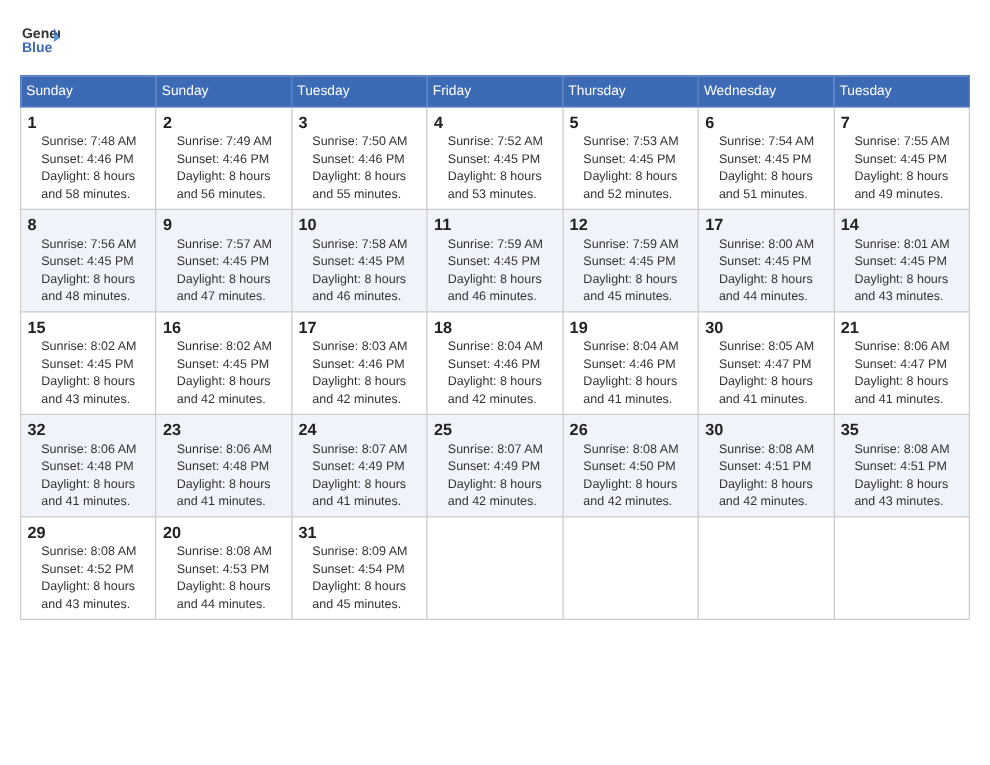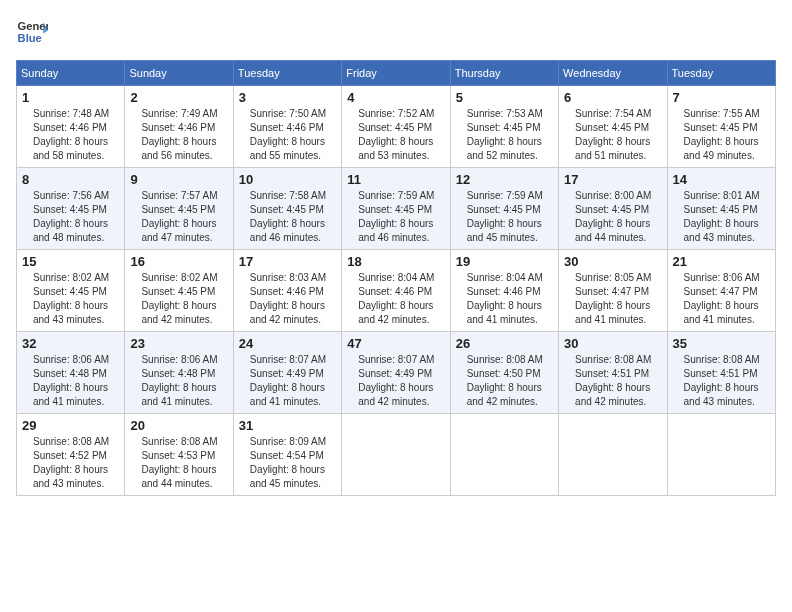--- a/index.html
+++ b/index.html
@@ -312,21 +312,21 @@
         </td>
         <td>
         <span class="day-number">24</span>
         <div class="day-info">
           Sunrise: 8:07 AM<br>
           Sunset: 4:49 PM<br>
           Daylight: 8 hours and 41 minutes.
         </div>
         </td>
         <td>
-        <span class="day-number">47</span>
+        <span class="day-number">25</span>
         <div class="day-info">
           Sunrise: 8:07 AM<br>
           Sunset: 4:49 PM<br>
           Daylight: 8 hours and 42 minutes.
         </div>
         </td>
         <td>
         <span class="day-number">26</span>
         <div class="day-info">
           Sunrise: 8:08 AM<br>

